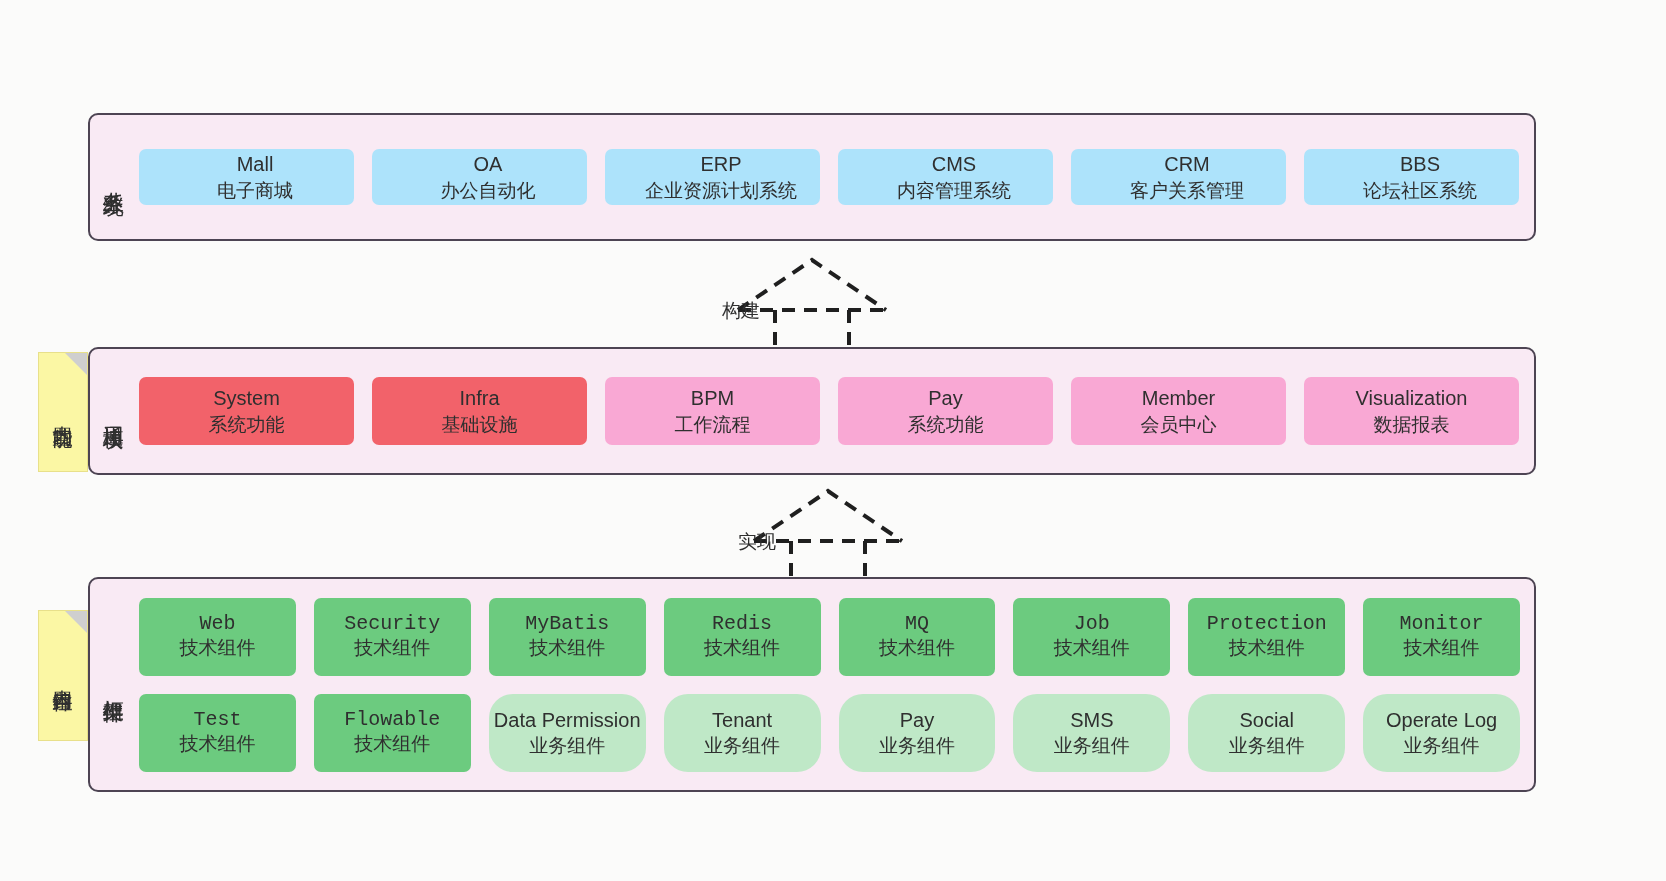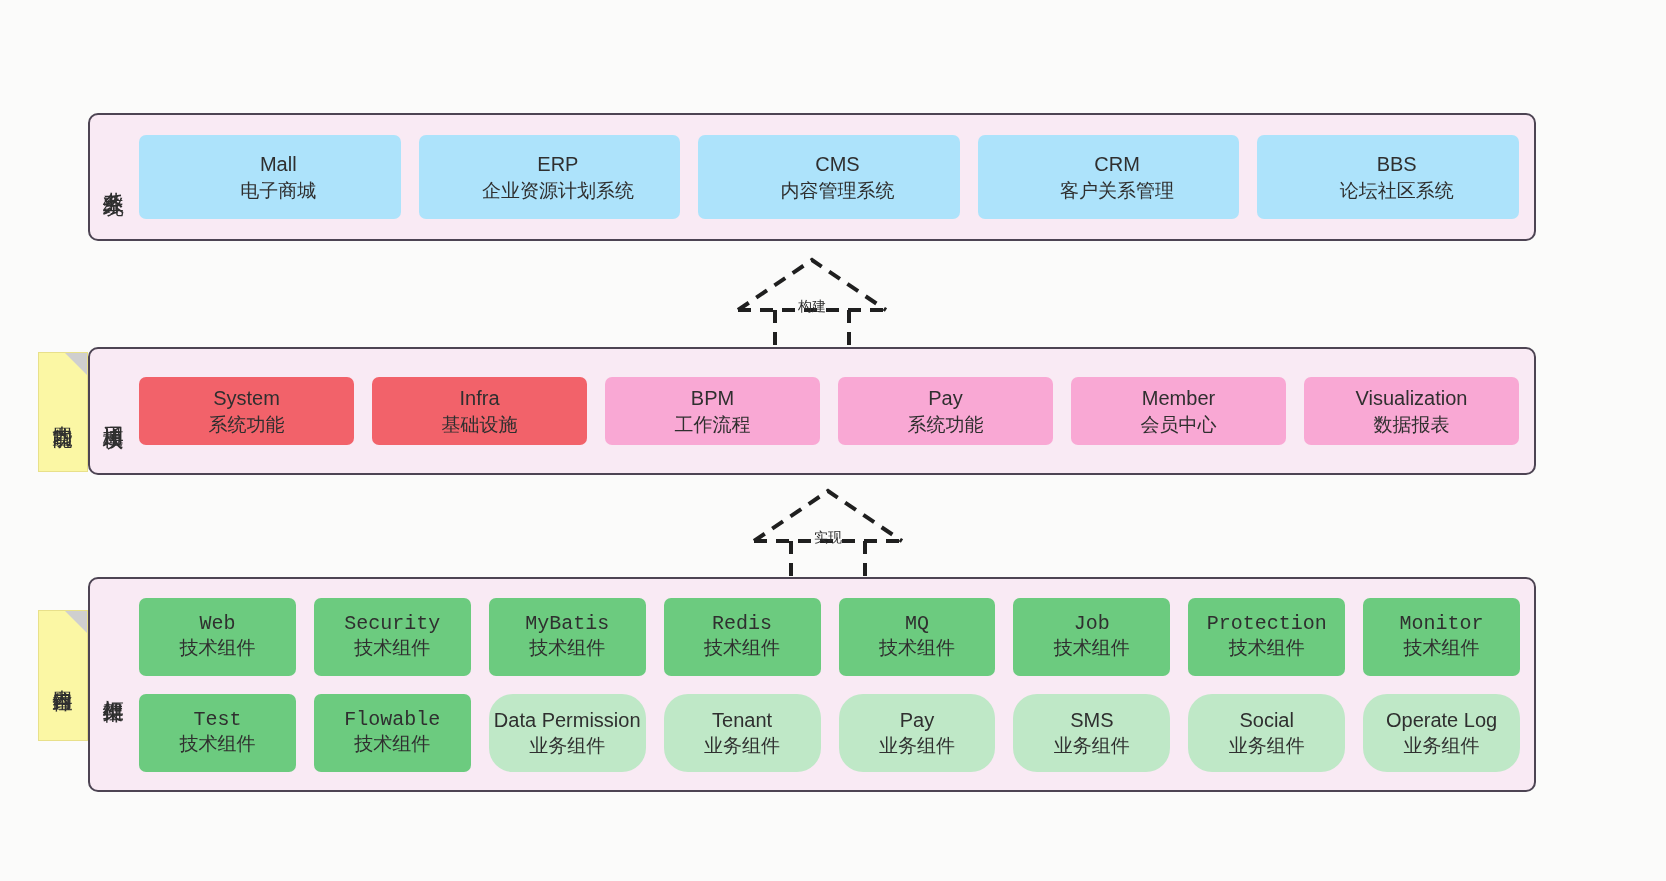--- a/index.html
+++ b/index.html
@@ -73,21 +73,21 @@
   .card .cn { font-size: 19px; }
 
   .c-blue      { background: #ade3fb; }
   .c-red       { background: #f2626a; }
   .c-pink      { background: #f9a8d4; }
   .c-green     { background: #6ccb7f; font-family: Liberation Mono, monospace; }
   .c-lightgreen{ background: #bfe8c7; border-radius: 24px; }
 
   
   #panel-business { left: 88px;  top: 113px; width: 1448px; height: 128px; }
-  #panel-business .card { height: 84px; padding-left: 17px; }
+  #panel-business .card { height: 56px; padding-left: 17px; }
 
   
   #panel-modules  { left: 88px;  top: 347px; width: 1448px; height: 128px; }
   #panel-modules .card { height: 68px; }
 
   
   #panel-framework{ left: 88px;  top: 577px; width: 1448px; height: 215px; }
   #panel-framework .card { height: 78px; }
   #panel-framework .panel-body { gap: 18px; padding-right: 14px; }
 
@@ -125,39 +125,42 @@
   .uml-arrow {
     position: absolute;
     width: 180px;
     height: 100px;
   }
   .uml-arrow svg { display: block; overflow: visible; }
   .uml-label {
     position: absolute;
     left: 0; right: 0;
     top: 44px;
-    text-align: center;
-    font-size: 14px;
+    font-size: 19px;
     color: #2f2f2f;
     background: transparent;
     user-select: none;
   }
   #arrow-build   { left: 722px; top: 254px; }
   #arrow-realize { left: 738px; top: 485px; }
 </style>
 </head>
 <body>
 
 <div class="panel" id="panel-business">
   <div class="panel-title">业务系统</div>
   <div class="panel-body">
     <div class="row">
       <div class="card c-blue">
         <span class="en">Mall</span>
         <span class="cn">电子商城</span>
+      </div>
+      <div class="card c-blue">
+        <span class="en">OA</span>
+        <span class="cn">办公自动化</span>
       </div>
       <div class="card c-blue">
         <span class="en">ERP</span>
         <span class="cn">企业资源计划系统</span>
       </div>
       <div class="card c-blue">
         <span class="en">CMS</span>
         <span class="cn">内容管理系统</span>
       </div>
       <div class="card c-blue">

